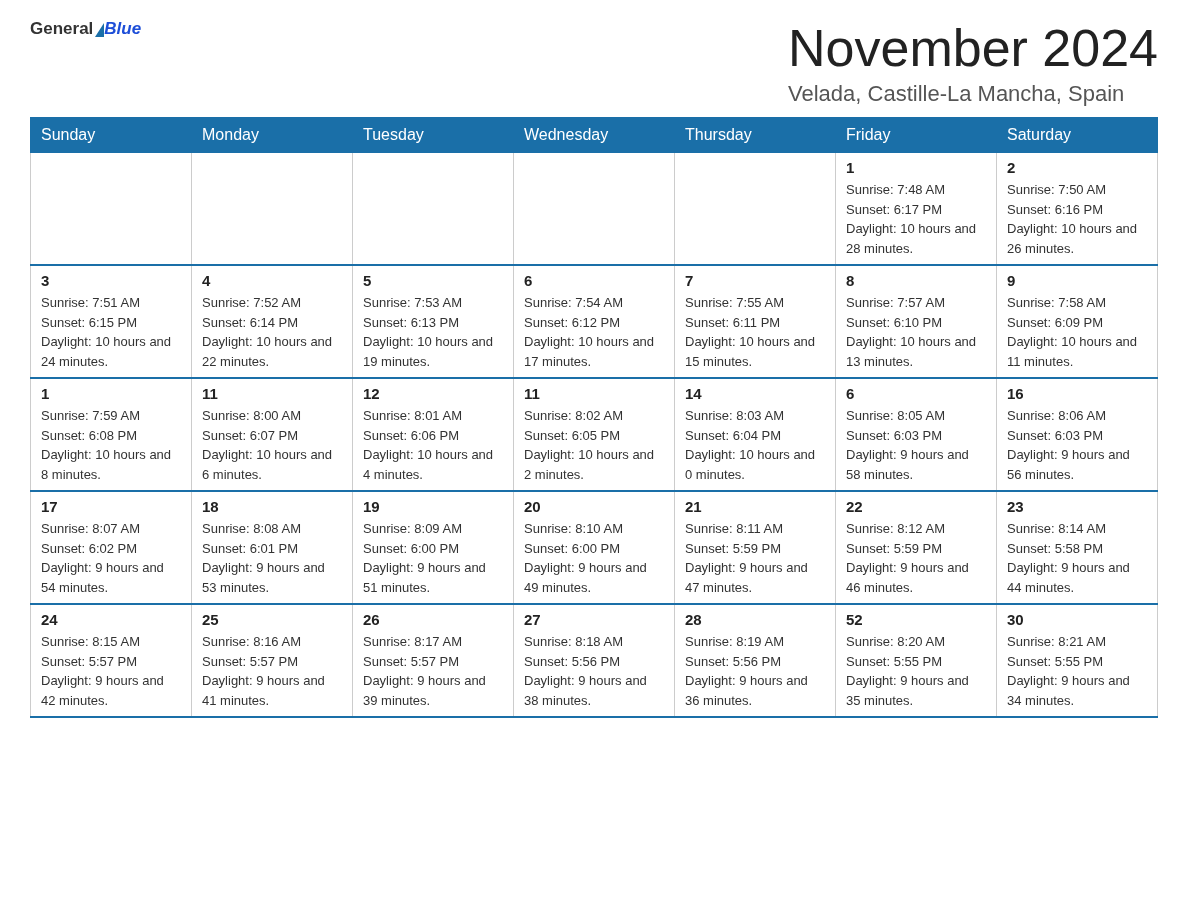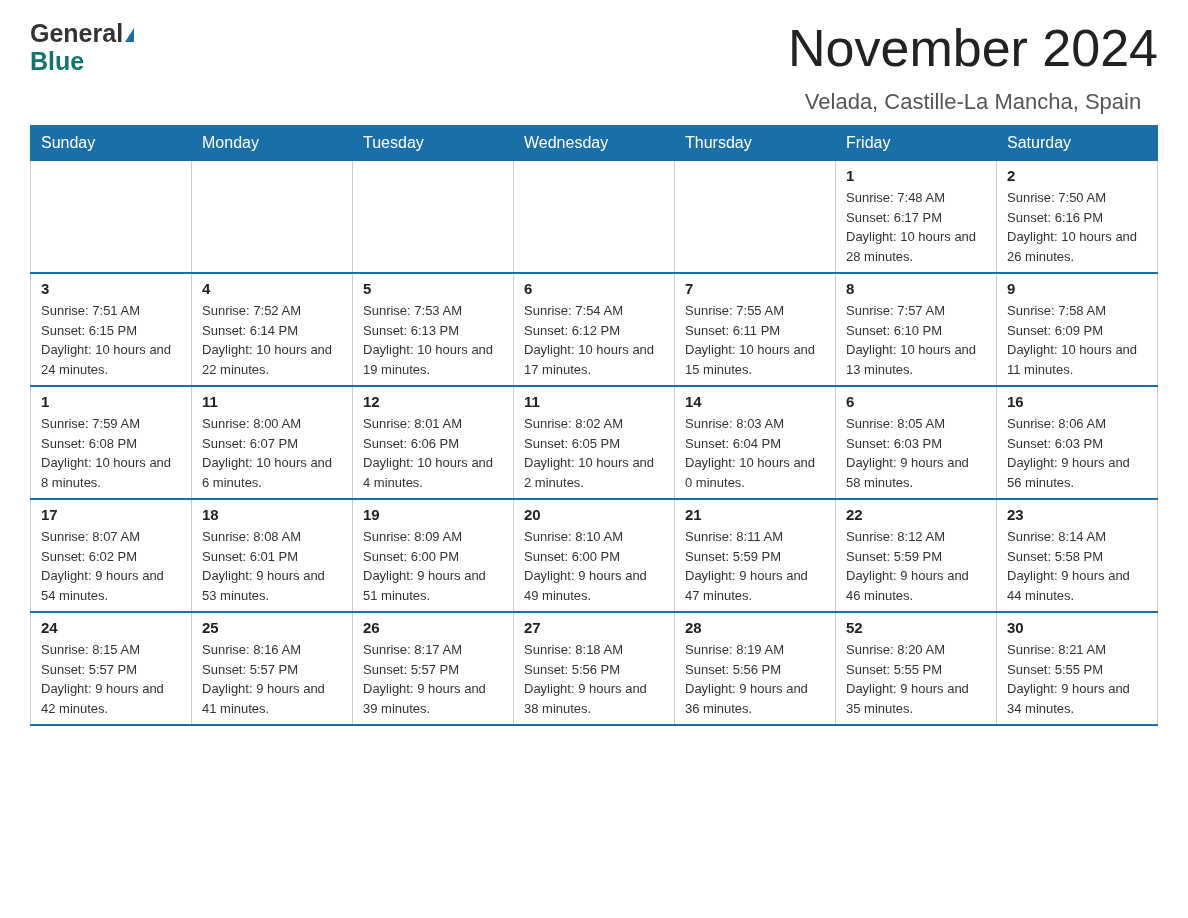--- a/index.html
+++ b/index.html
@@ -11,49 +11,49 @@
       min-height: 918px;
     }
     .header-area {
       display: flex;
       justify-content: space-between;
       align-items: flex-start;
       margin-bottom: 10px;
     }
     .logo {
       display: flex;
-      flex-direction: column;
-      font-size: 25px;
+      font-size: 17px;
       font-weight: bold;
       line-height: 1.1;
+      align-items: center;
     }
     .logo-general { color: #333; }
-    .logo-blue { color: #0f766e; }
+    .logo-blue { color: #1d4ed8; font-style: italic; }
     .logo-triangle {
       display: inline-block;
       width: 0;
       height: 0;
       border-left: 9px solid transparent;
       border-bottom: 14px solid #1a6fa8;
       margin-left: 2px;
       vertical-align: middle;
     }
     .title-area {
-      text-align: center;
+      text-align: left;
     }
     .calendar-title {
       font-size: 52px;
       font-weight: normal;
       color: #222;
       line-height: 1.1;
     }
     .calendar-subtitle {
       font-size: 22px;
       color: #555;
-      margin-top: 12px;
+      margin-top: 4px;
     }
     .calendar {
       width: 100%;
       border-collapse: collapse;
       margin-top: 8px;
     }
     .calendar thead tr {
       background-color: #1a6fa8;
     }
     .calendar thead th {

